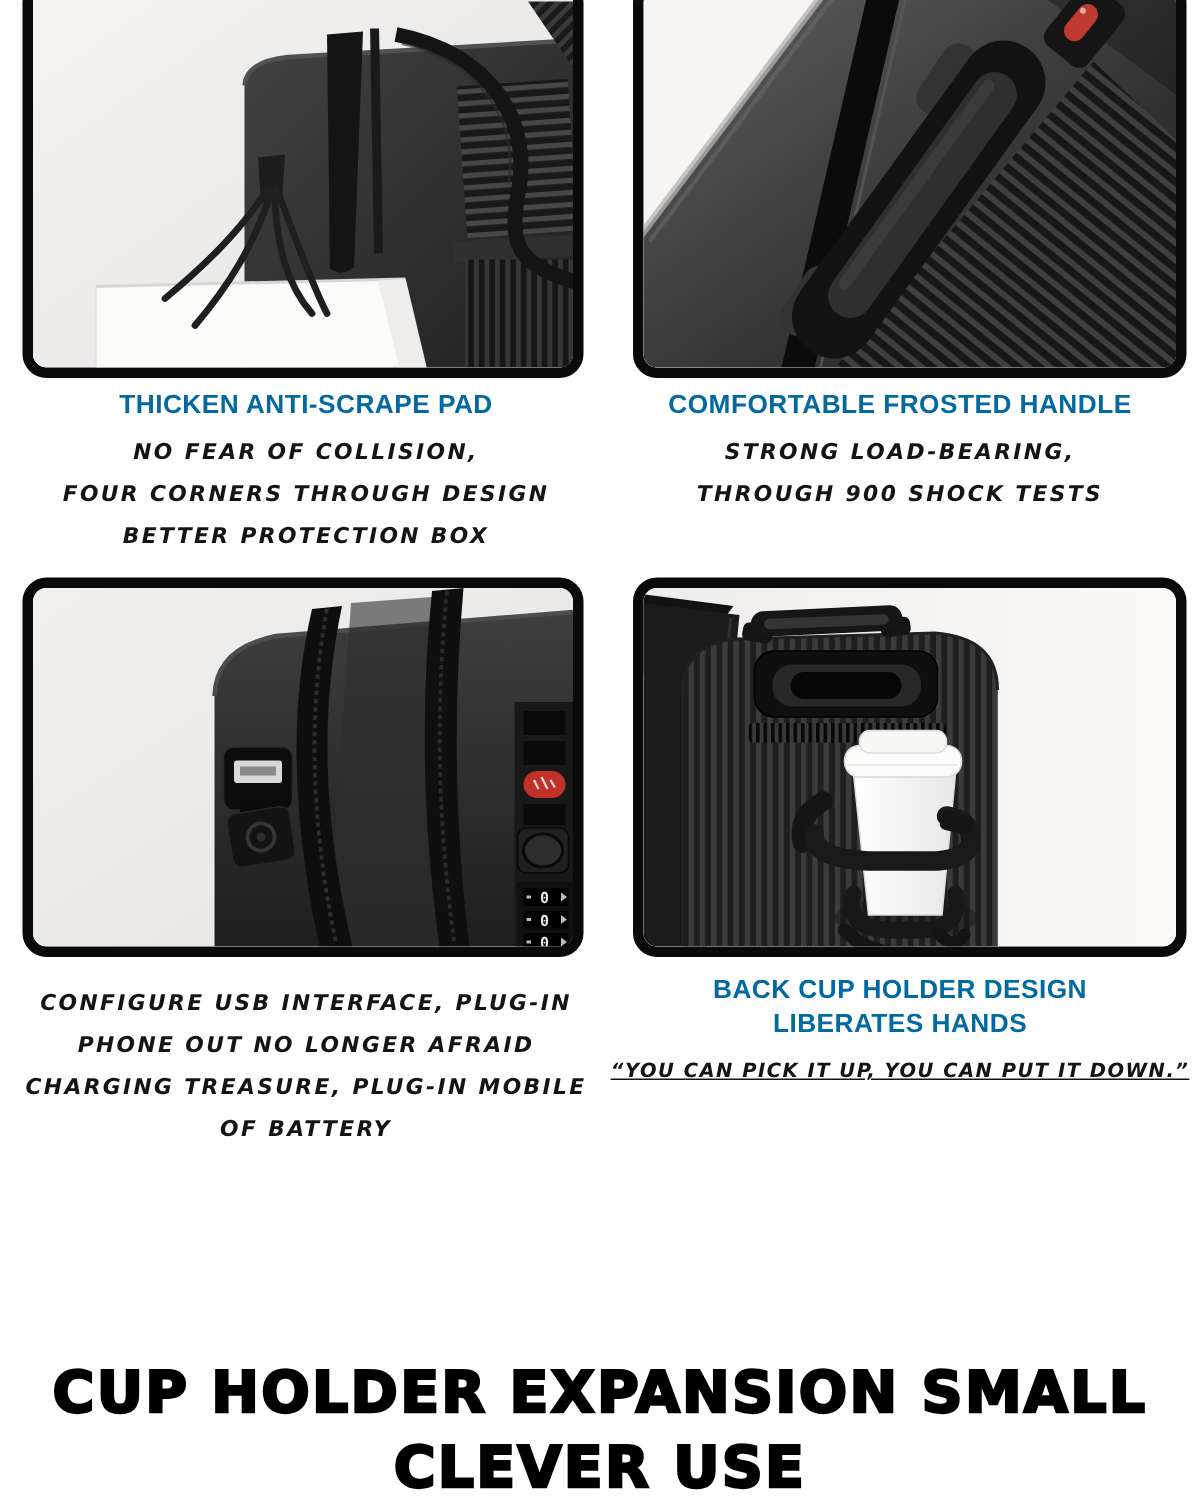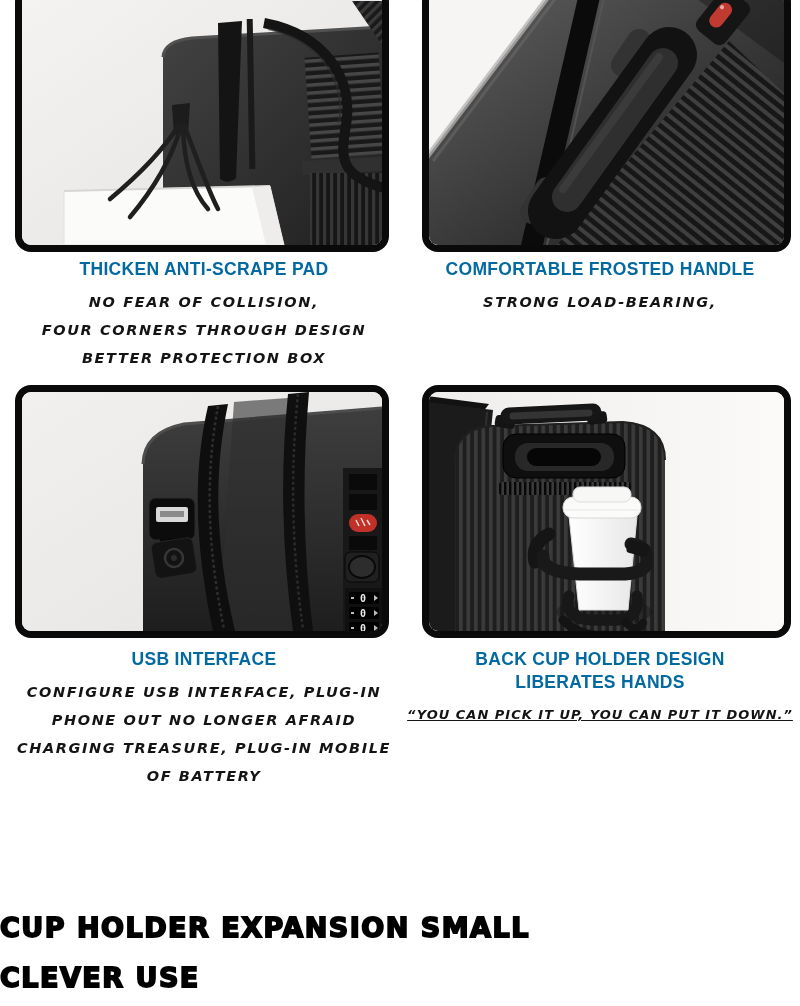--- a/index.html
+++ b/index.html
@@ -15,22 +15,22 @@
   .caption{position:absolute;text-align:center;}
   .cap-h{font-size:17.5px;font-weight:700;letter-spacing:.3px;line-height:23px;color:#0369a1;}
   .cap-b{margin-top:7px;}
   .cap-b div{font-family:"DejaVu Sans",sans-serif;font-style:italic;font-weight:700;
              font-size:14.5px;letter-spacing:1.6px;line-height:28px;color:#141414;}
   #c1{left:8px;top:258px;width:392px;}
   #c2{left:404px;top:258px;width:392px;}
   #c3{left:8px;top:648px;width:392px;}
   #c4{left:404px;top:648px;width:392px;}
   #c4 .cap-b div{font-size:13px;letter-spacing:1px;text-decoration:underline;}
-  .footer{position:absolute;left:0;top:903px;width:800px;text-align:left;
-          font-family:"DejaVu Sans",sans-serif;font-weight:700;font-size:27px;line-height:50px;
+  .footer{position:absolute;left:0;top:903px;width:800px;text-align:center;
+          font-family:"DejaVu Sans",sans-serif;font-weight:700;font-size:38px;line-height:50px;
           letter-spacing:1.5px;color:#000;-webkit-text-stroke:1.8px #000;}
 </style>
 </head>
 <body>
 
 <div class="canvas">
 
   <div class="frame" id="f1">
     <svg width="360" height="252" viewBox="0 0 360 252">
       <defs>
@@ -247,25 +247,25 @@
       <div>NO FEAR OF COLLISION,</div>
       <div>FOUR CORNERS THROUGH DESIGN</div>
       <div>BETTER PROTECTION BOX</div>
     </div>
   </div>
 
   <div class="caption" id="c2">
     <div class="cap-h">COMFORTABLE FROSTED HANDLE</div>
     <div class="cap-b">
       <div>STRONG LOAD-BEARING,</div>
+      <div>THROUGH 900 SHOCK TESTS</div>
     </div>
   </div>
 
   <div class="caption" id="c3">
-    <div class="cap-h">USB INTERFACE</div>
     <div class="cap-b">
       <div>CONFIGURE USB INTERFACE, PLUG-IN</div>
       <div>PHONE OUT NO LONGER AFRAID</div>
       <div>CHARGING TREASURE, PLUG-IN MOBILE</div>
       <div>OF BATTERY</div>
     </div>
   </div>
 
   <div class="caption" id="c4">
     <div class="cap-h">BACK CUP HOLDER DESIGN</div>

